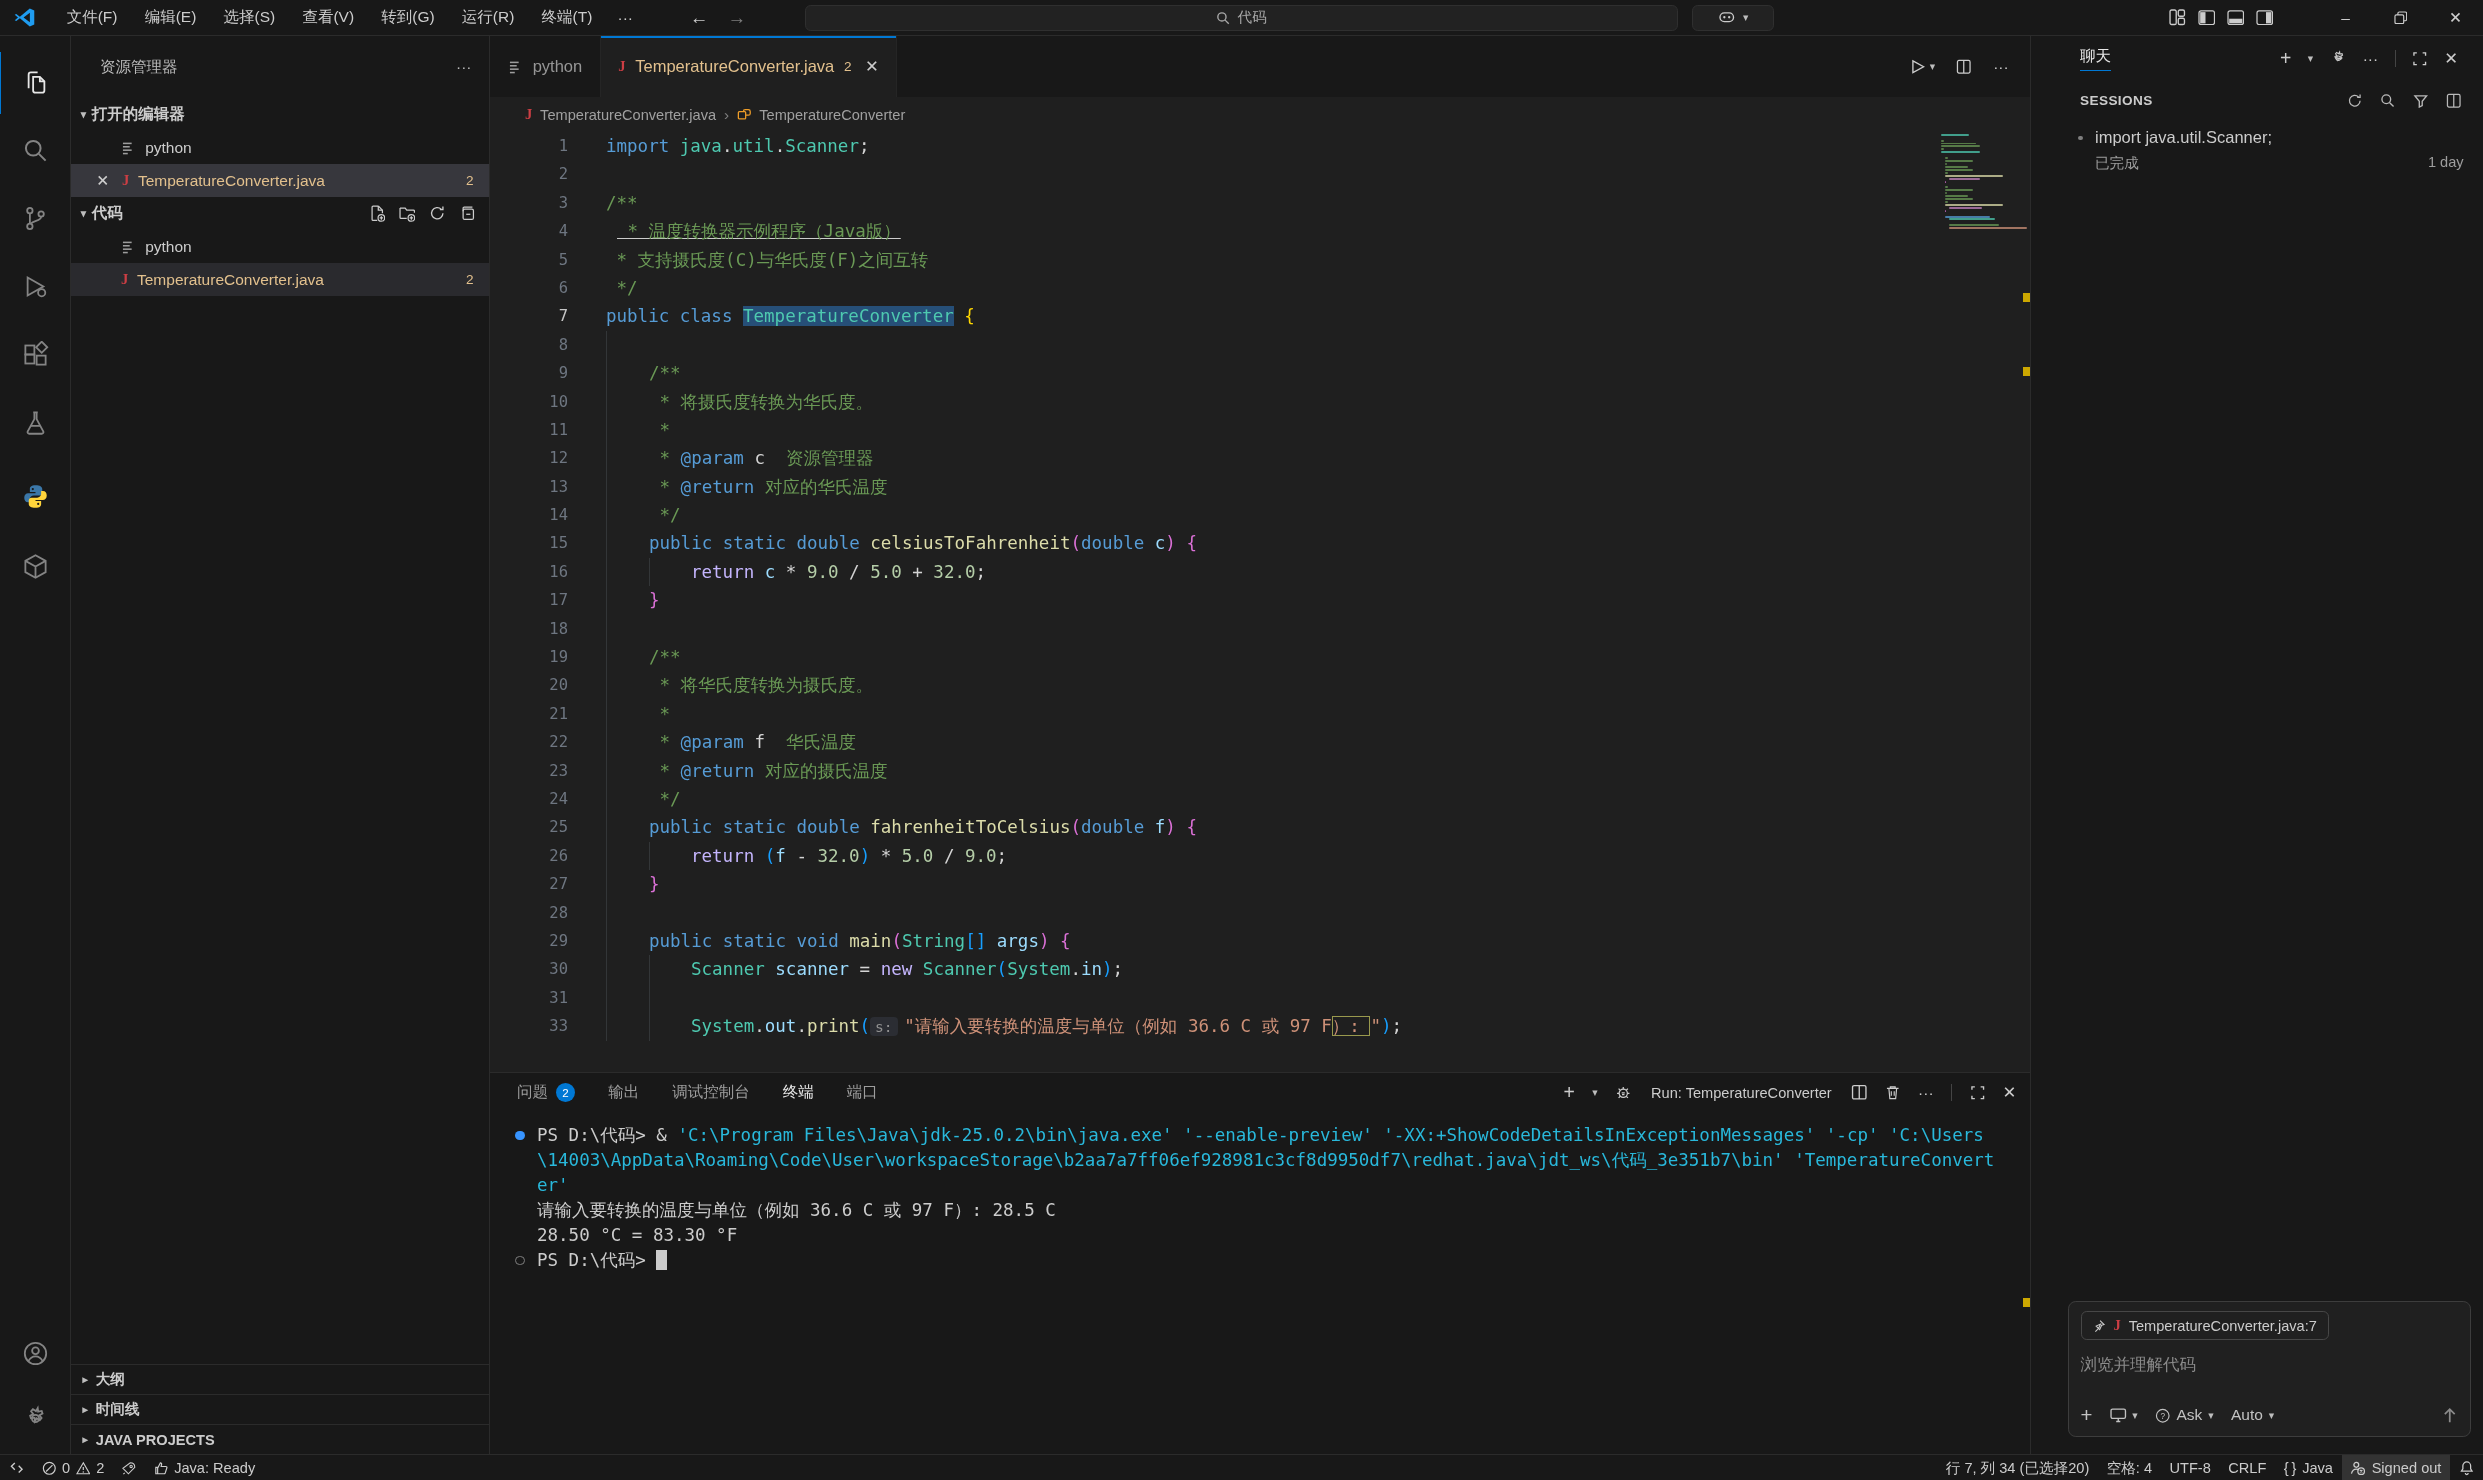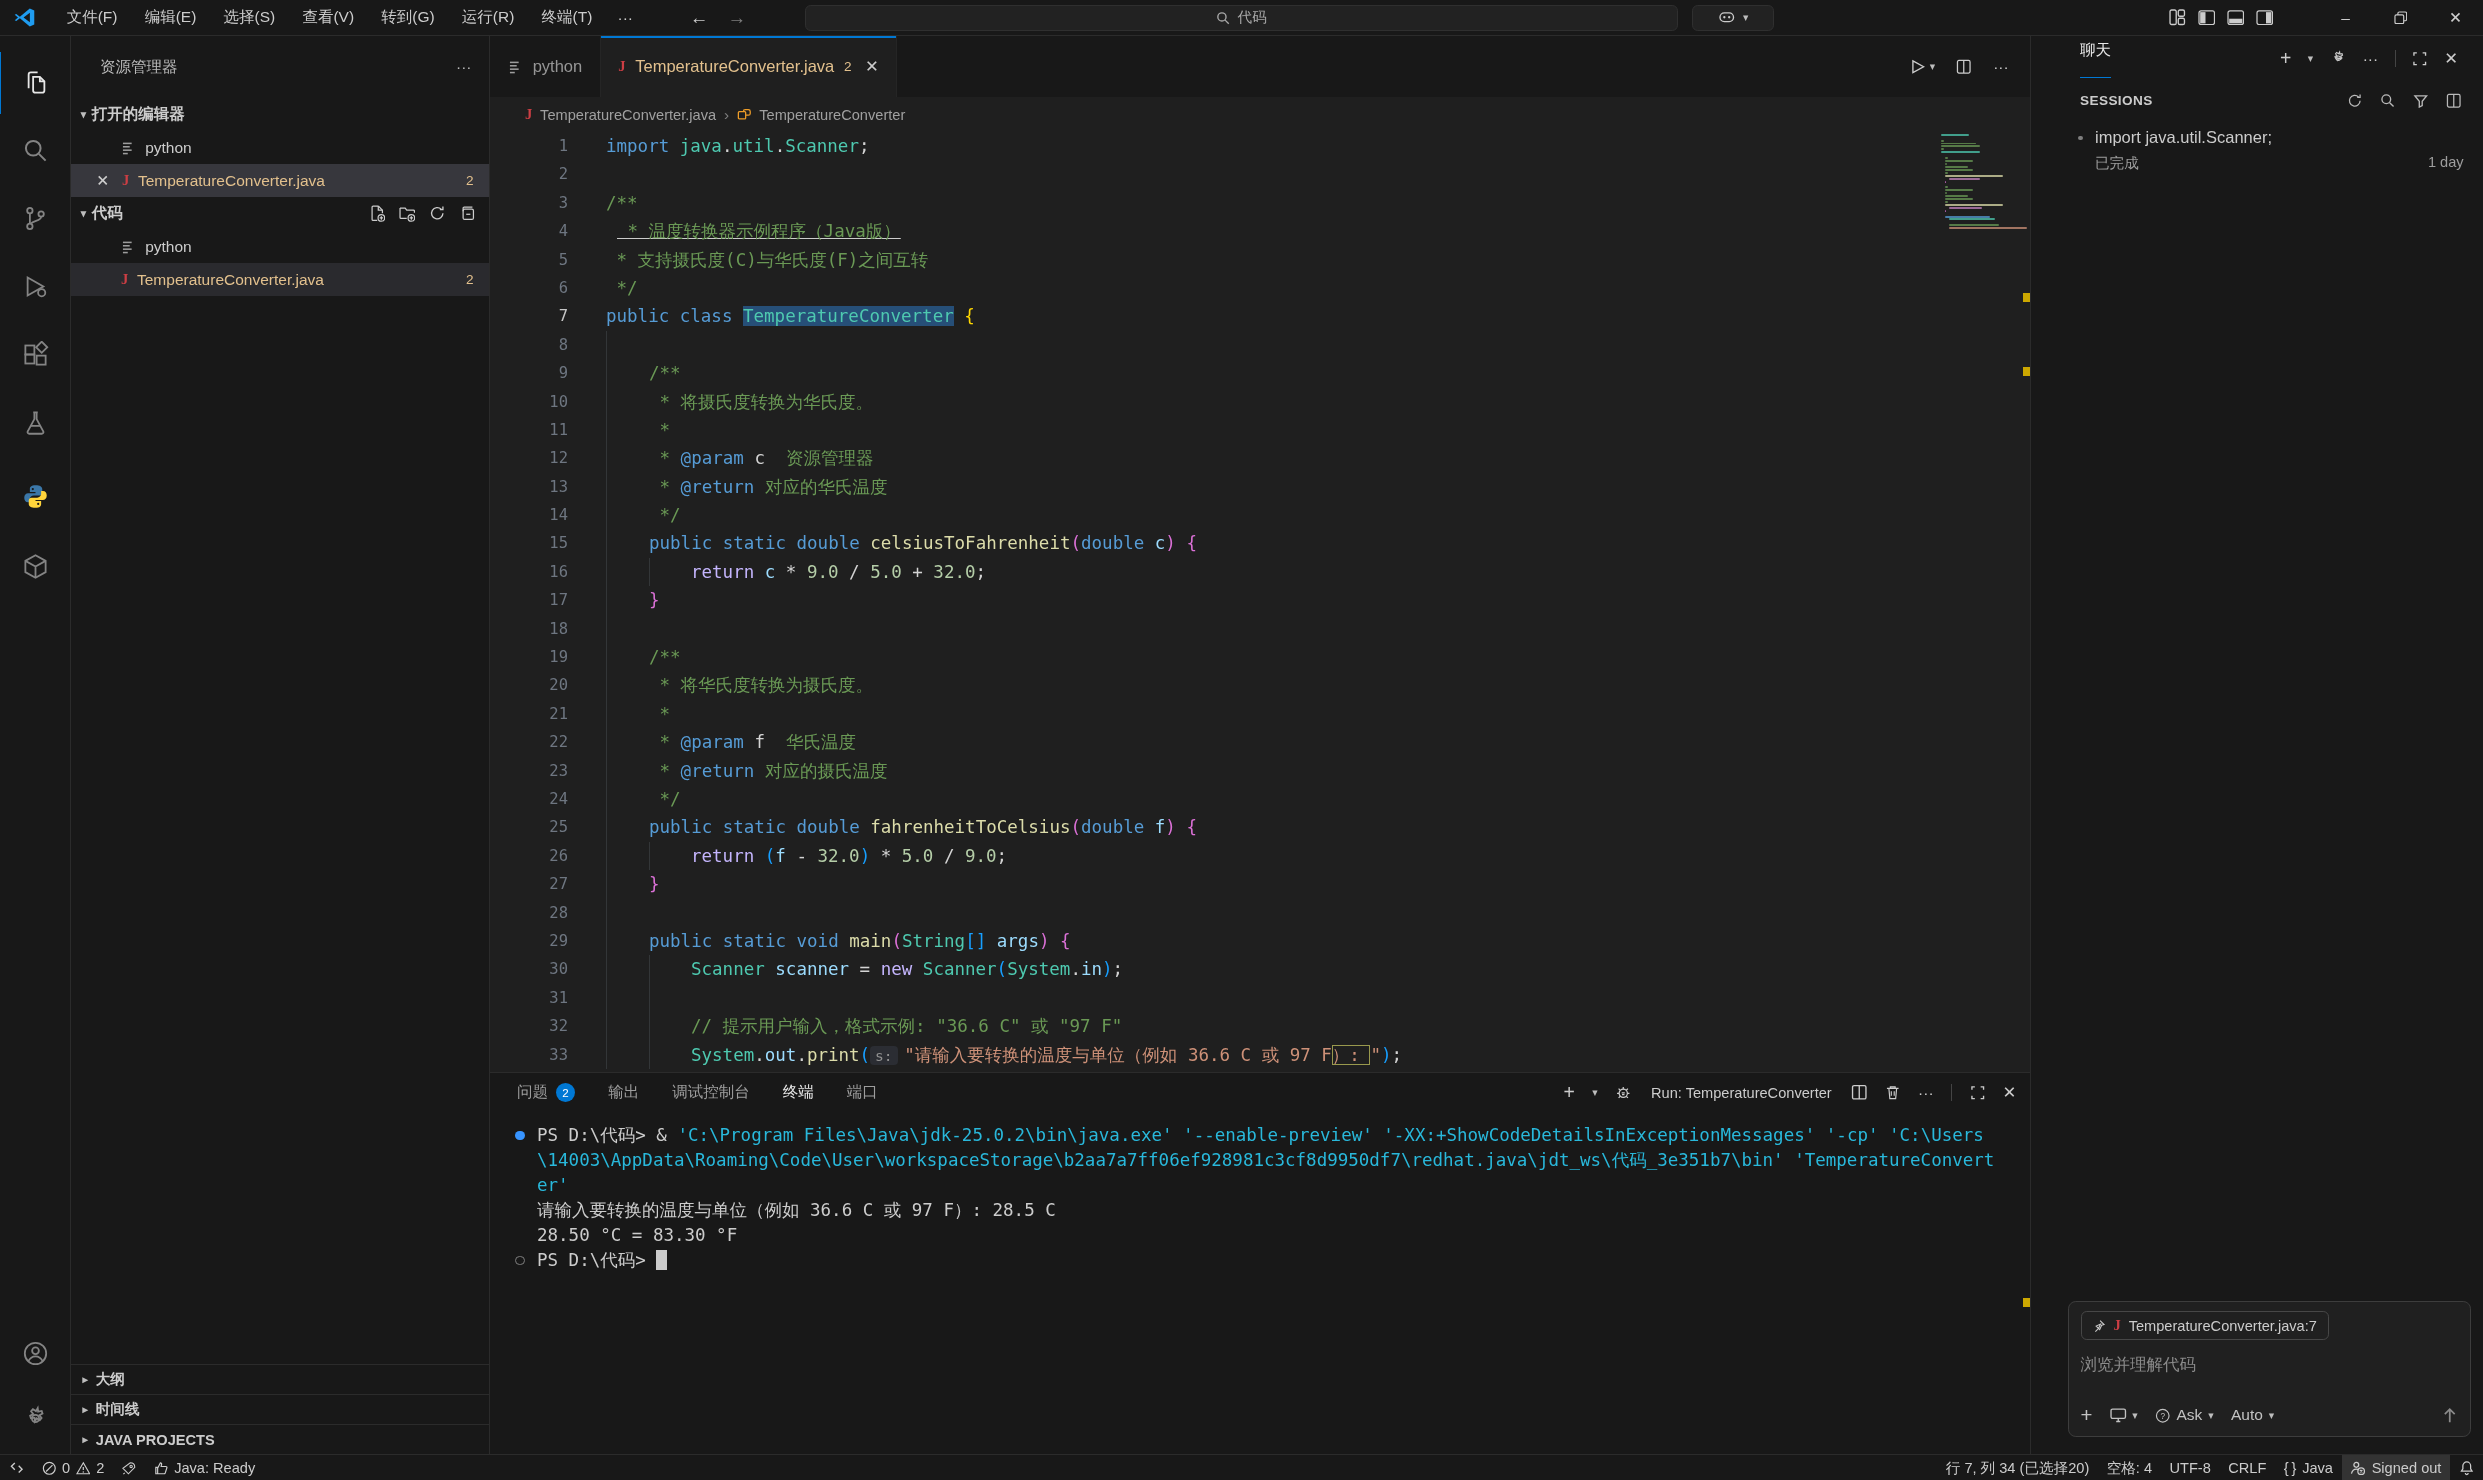--- a/index.html
+++ b/index.html
@@ -107,21 +107,21 @@
   .tdec-f { background:#3794ff; }
   .tdec-o { border:1.5px solid #7e7e7e; }
   .wh{color:#cccccc}.cy{color:#29b8db}
   .cursor { display:inline-block; width:10.7px; height:20.4px; background:#cccccc; vertical-align:-3.9px; }
   .term-mark { position:absolute; left:1533px; top:175px; width:6.8px; height:8.7px; background:#cca700; }
 
   
   .rightbar { position:absolute; left:2030px; top:36px; width:453px; height:1418px; background:#181818;
               border-left:1px solid #2b2b2b; }
   .rb-head { height:45px; display:flex; align-items:center; padding:0 25px 0 49px; }
-  .rb-title { font-size:15.5px; color:#e7e7e7; padding-bottom:16px; border-bottom:1.9px solid #0078d4; }
+  .rb-title { font-size:15.5px; color:#e7e7e7; padding-bottom:3px; border-bottom:1.9px solid #0078d4; }
   .rb-tools { margin-left:auto; display:flex; align-items:center; gap:16.5px; color:#cccccc; }
   .sessions-row { height:39px; display:flex; align-items:center; padding:0 21.3px 0 49px; }
   .sessions-lbl { font-weight:bold; font-size:13.6px; color:#cccccc; letter-spacing:0.4px; }
   .sess-tools { margin-left:auto; display:flex; gap:17.5px; color:#b9b9b9; }
   .sess-item { position:relative; padding:7.8px 19.4px 7.8px 64px; }
   .sess-dot { position:absolute; left:47px; top:15.5px; width:4.9px; height:4.9px; border-radius:50%; background:#7e7e7e; }
   .sess-title { color:#cccccc; font-size:16.5px; }
   .sess-sub { display:flex; color:#9d9d9d; font-size:14.6px; margin-top:6.8px; }
   .sess-time { margin-left:auto; }
   .chatbox { position:absolute; left:37px; right:11.6px; bottom:17.5px; height:136px; background:#202020;
@@ -446,21 +446,20 @@
           <div class="cl"><span class="ln">22</span><span class="guide" style="left: 116px;"></span><span class="code" style="left: 159px;"><span class="com"> * </span><span class="doc">@param</span><span class="com"> </span><span class="pl">f</span><span class="com">  华氏温度</span></span></div>
           <div class="cl"><span class="ln">23</span><span class="guide" style="left: 116px;"></span><span class="code" style="left: 159px;"><span class="com"> * </span><span class="doc">@return</span><span class="com"> 对应的摄氏温度</span></span></div>
           <div class="cl"><span class="ln">24</span><span class="guide" style="left: 116px;"></span><span class="code" style="left: 159px;"><span class="com"> */</span></span></div>
           <div class="cl"><span class="ln">25</span><span class="guide" style="left: 116px;"></span><span class="code" style="left: 159px;"><span class="kw">public</span><span class="pl"> </span><span class="kw">static</span><span class="pl"> </span><span class="kw">double</span><span class="pl"> </span><span class="fn">fahrenheitToCelsius</span><span class="b2">(</span><span class="kw">double</span><span class="pl"> </span><span class="var">f</span><span class="b2">)</span><span class="pl"> </span><span class="b2">{</span></span></div>
           <div class="cl"><span class="ln">26</span><span class="guide" style="left: 116px;"></span><span class="guide" style="left: 159px;"></span><span class="code" style="left: 201px;"><span class="ctrl">return</span><span class="pl"> </span><span class="b3">(</span><span class="var">f</span><span class="pl"> - </span><span class="num">32.0</span><span class="b3">)</span><span class="pl"> * </span><span class="num">5.0</span><span class="pl"> / </span><span class="num">9.0</span><span class="pl">;</span></span></div>
           <div class="cl"><span class="ln">27</span><span class="guide" style="left: 116px;"></span><span class="code" style="left: 159px;"><span class="b2">}</span></span></div>
           <div class="cl"><span class="ln">28</span><span class="guide" style="left: 116px;"></span><span class="code" style="left: 116px;"></span></div>
           <div class="cl"><span class="ln">29</span><span class="guide" style="left: 116px;"></span><span class="code" style="left: 159px;"><span class="kw">public</span><span class="pl"> </span><span class="kw">static</span><span class="pl"> </span><span class="kw">void</span><span class="pl"> </span><span class="fn">main</span><span class="b2">(</span><span class="type">String</span><span class="b3">[]</span><span class="pl"> </span><span class="var">args</span><span class="b2">)</span><span class="pl"> </span><span class="b2">{</span></span></div>
           <div class="cl"><span class="ln">30</span><span class="guide" style="left: 116px;"></span><span class="guide" style="left: 159px;"></span><span class="code" style="left: 201px;"><span class="type">Scanner</span><span class="pl"> </span><span class="var">scanner</span><span class="pl"> = </span><span class="ctrl">new</span><span class="pl"> </span><span class="type">Scanner</span><span class="b3">(</span><span class="type">System</span><span class="pl">.</span><span class="var">in</span><span class="b3">)</span><span class="pl">;</span></span></div>
           <div class="cl"><span class="ln">31</span><span class="guide" style="left: 116px;"></span><span class="guide" style="left: 159px;"></span><span class="code" style="left: 116px;"></span></div>
-          <div class="cl"><span class="ln">32</span><span class="guide" style="left: 116px;"></span><span class="guide" style="left: 159px;"></span><span class="code" style="left: 201px;"><span class="com">// 提示用户输入，格式示例: "36.6 C" 或 "97 F"</span></span></div>
           <div class="cl"><span class="ln">33</span><span class="guide" style="left: 116px;"></span><span class="guide" style="left: 159px;"></span><span class="code" style="left: 201px;"><span class="type">System</span><span class="pl">.</span><span class="var">out</span><span class="pl">.</span><span class="fn">print</span><span class="b3">(</span><span class="inlay">s:</span><span class="str">"请输入要转换的温度与单位（例如 36.6 C 或 97 F</span><span class="str box">）: </span><span class="str">"</span><span class="b3">)</span><span class="pl">;</span></span></div>
         </div>
       <div class="minimap" id="minimap">
           <div class="mm-bar" style="top: 0px; left: 0px; width: 28px; background: rgb(78, 201, 176);"></div>
           <div class="mm-bar" style="top: 5.8px; left: 0px; width: 3.3px; background: rgb(106, 153, 85);"></div>
           <div class="mm-bar" style="top: 8.7px; left: 0px; width: 35px; background: rgb(106, 153, 85);"></div>
           <div class="mm-bar" style="top: 11.6px; left: 0px; width: 39px; background: rgb(106, 153, 85);"></div>
           <div class="mm-bar" style="top: 14.6px; left: 0px; width: 3.3px; background: rgb(106, 153, 85);"></div>
           <div class="mm-bar" style="top: 17.5px; left: 0px; width: 39px; background: rgb(78, 201, 176);"></div>
           <div class="mm-bar" style="top: 23px; left: 3.9px; width: 3.3px; background: rgb(106, 153, 85);"></div>

